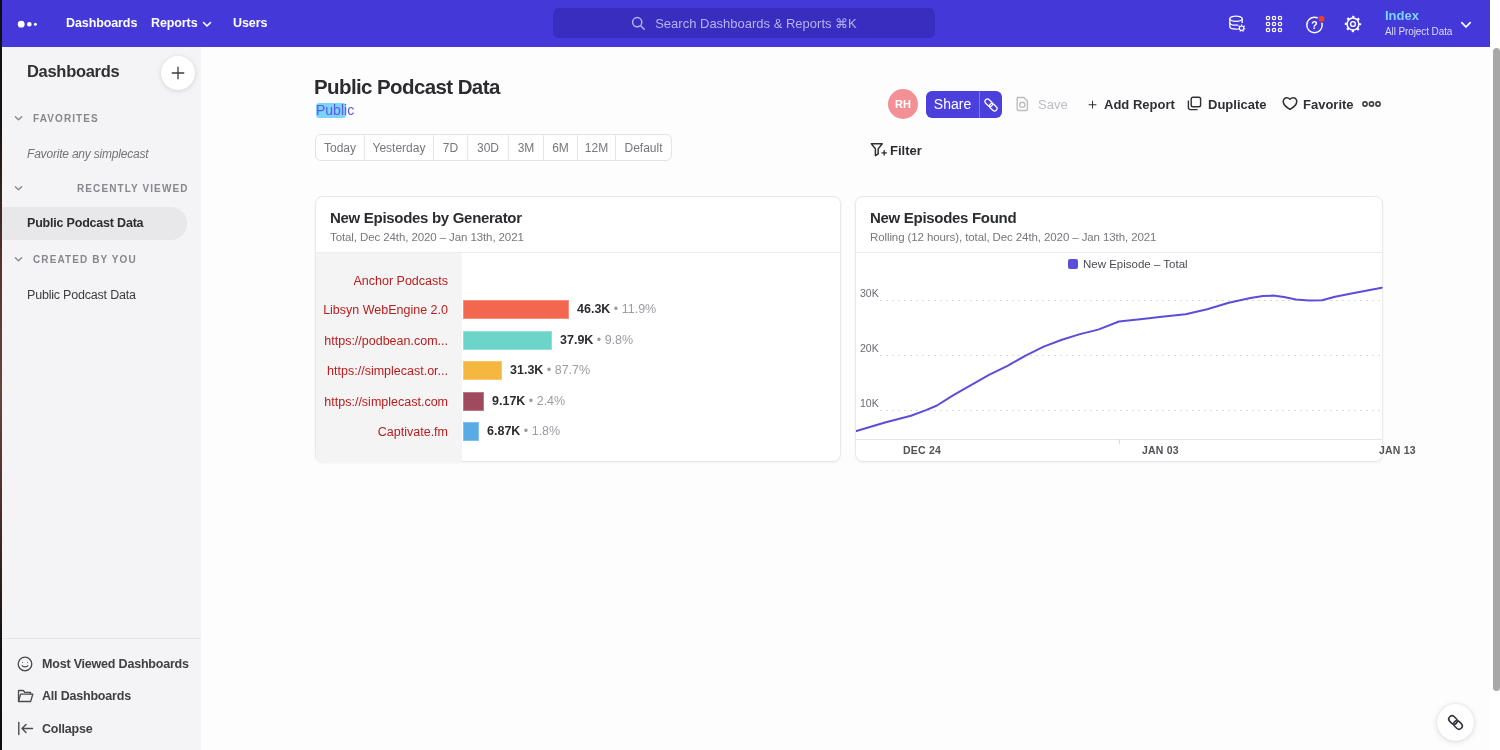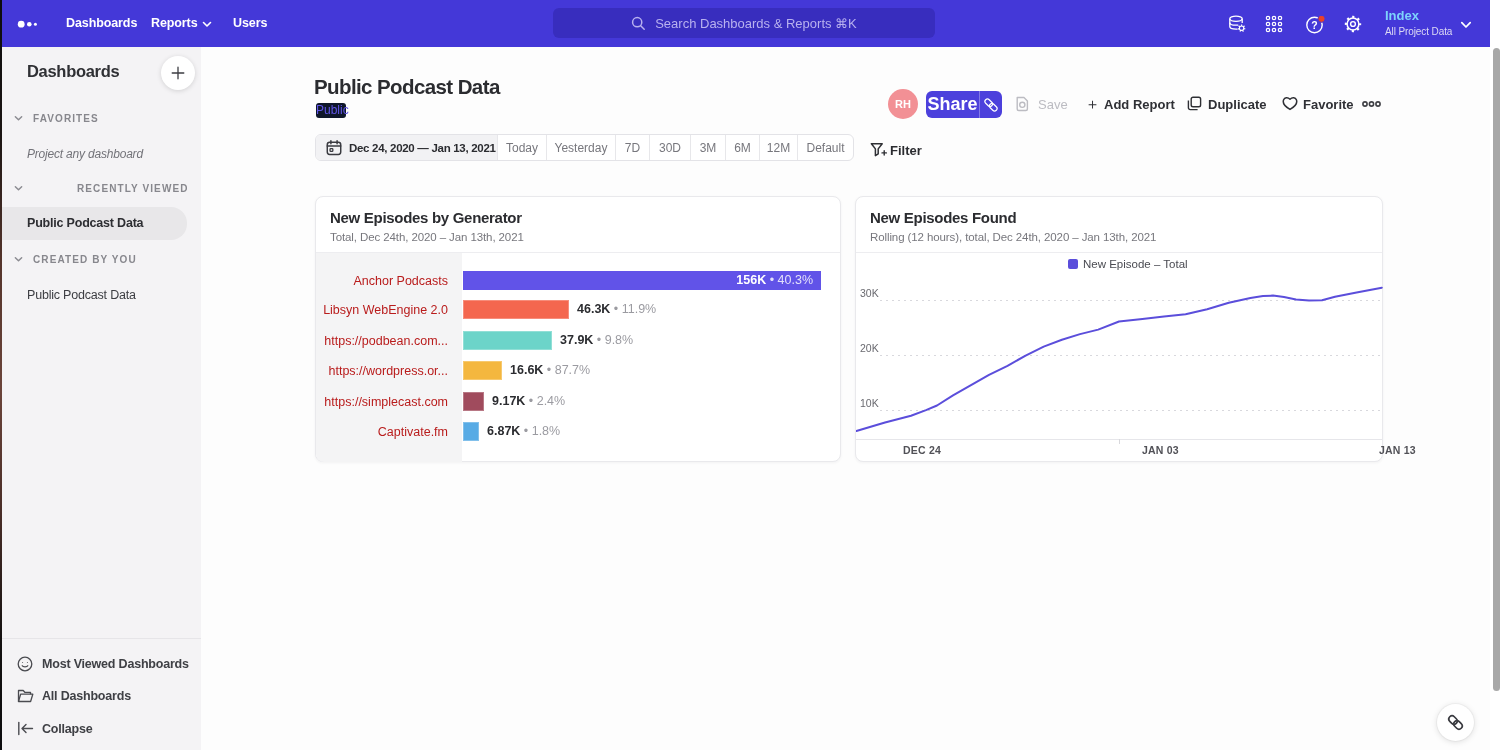--- a/index.html
+++ b/index.html
@@ -119,21 +119,21 @@
   <div class="abs" style="left:159px; top:9px; width:34px; height:34px; border-radius:50%; background:#fff; box-shadow:0 1px 5px rgba(0,0,0,0.14);">
     <svg class="abs" style="left:10px; top:10px;" width="14" height="14" viewBox="0 0 14 14">
         <path d="M7 1.2 V12.8 M1.2 7 H12.8" stroke="#3c3d42" stroke-width="1.3" stroke-linecap="round"></path>
       </svg>
   </div>
 
   <svg class="chev" style="left:12px; top:67px;" viewBox="0 0 10 7">
       <path d="M1.5 1.5 L5 5 L8.5 1.5" stroke="#8b8b91" stroke-width="1.6" fill="none" stroke-linecap="round" stroke-linejoin="round"></path>
     </svg>
   <div class="scaption" style="left:31px; top:66px;">FAVORITES</div>
-  <div class="srow" style="top:100px; font-style:italic; color:#737379; font-size:12px;">Project any dashboard</div>
+  <div class="srow" style="top:100px; font-style:italic; color:#737379; font-size:12px;">Favorite any simplecast</div>
 
   <svg class="chev" style="left:12px; top:137px;" viewBox="0 0 10 7">
       <path d="M1.5 1.5 L5 5 L8.5 1.5" stroke="#8b8b91" stroke-width="1.6" fill="none" stroke-linecap="round" stroke-linejoin="round"></path>
     </svg>
   <div class="scaption" style="left:31px; top:136px;margin-left:44px;">RECENTLY VIEWED</div>
   <div id="selpill"></div>
   <div class="srow" style="top:169px; font-weight:700; color:#2d2e32;">Public Podcast Data</div>
 
   <svg class="chev" style="left:12px; top:208px;" viewBox="0 0 10 7">
       <path d="M1.5 1.5 L5 5 L8.5 1.5" stroke="#8b8b91" stroke-width="1.6" fill="none" stroke-linecap="round" stroke-linejoin="round"></path>
@@ -159,50 +159,42 @@
 
   <svg class="abs" style="left:15px; top:674px;" width="17" height="15" viewBox="0 0 17 15" fill="none" stroke="#4a4b50" stroke-width="1.4" stroke-linecap="round" stroke-linejoin="round">
     <path d="M1.8 1.5 V13.5"></path>
     <path d="M15.5 7.5 H5.5 M9 3.5 L5 7.5 L9 11.5"></path>
   </svg>
   <div class="botrow" style="top:675px;">Collapse</div>
 </div>
 
 <div id="main">
   <div class="abs" style="left:113px; top:28px; font-size:20.5px; font-weight:700; color:#2b2c30; letter-spacing:-0.6px;">Public Podcast Data</div>
-  <div class="abs" style="left:115px; top:56px; width:30px; height:15px; background:#0f172a; border-radius:3px; color:#6156e6; font-size:12px; line-height:15px; text-align:left;">Public</div>
+  <div class="abs" style="left:115px; top:56px; width:30px; height:15px; background:#7dd3fc; border-radius:3px; color:#6156e6; font-size:14px; line-height:15px; text-align:left;">Public</div>
 
   <div class="abs" style="left:114px; top:87px; height:27px; display:flex; border:1px solid #e3e3e7; border-radius:6px; background:#fff; overflow:hidden; align-items:stretch;">
-    <div style="width:182px; background:#f2f2f4; display:flex; align-items:center; border-right:1px solid #e7e7ea;">
-      <svg style="margin-left:10px; flex:0 0 auto;" width="16" height="16" viewBox="0 0 15 15" fill="none" stroke="#3a3b40" stroke-width="1.4">
-        <rect x="1.2" y="2.2" width="12.6" height="11.3" rx="2.2"></rect>
-        <path d="M4.6 0.8 V3.6 M10.4 0.8 V3.6 M1.2 5.6 H13.8" stroke-linecap="round"></path>
-        <rect x="3.8" y="8" width="2.6" height="2.6" rx="0.6" stroke-width="1.2"></rect>
-      </svg>
-      <span style="margin-left:7px; font-size:11.5px; font-weight:700; color:#2b2c30; white-space:nowrap; letter-spacing:-0.3px;">Dec 24, 2020 — Jan 13, 2021</span>
-    </div>
     <div class="dseg" style="width:49px;">Today</div>
     <div class="dseg" style="width:69px;">Yesterday</div>
     <div class="dseg" style="width:34px;">7D</div>
     <div class="dseg" style="width:41px;">30D</div>
     <div class="dseg" style="width:35px;">3M</div>
     <div class="dseg" style="width:34px;">6M</div>
     <div class="dseg" style="width:38px;">12M</div>
     <div class="dseg" style="width:55px; border-right:none;">Default</div>
   </div>
 
   <svg class="abs" style="left:669px; top:95px;" width="18" height="17" viewBox="0 0 18 17" fill="none" stroke="#2f3035" stroke-width="1.5" stroke-linejoin="round" stroke-linecap="round">
     <path d="M1.4 1.7 H12.2 L8.2 6.9 V11.9 L5.4 13.7 V6.9 Z"></path>
     <path d="M12.0 10.9 H16.4 M14.2 8.7 V13.1" stroke-width="1.4"></path>
   </svg>
   <div class="abs" style="left:689px; top:96px; font-size:13px; font-weight:700; color:#2b2c30;">Filter</div>
 
   <div class="abs" style="left:687px; top:42px; width:30px; height:30px; border-radius:50%; background:#f29095; color:#fff; font-size:11px; font-weight:700; line-height:30px; text-align:center;">RH</div>
   <div class="abs" style="left:725px; top:44px; width:76px; height:27px; background:#4c40dc; border-radius:6px;">
-    <div class="abs" style="left:0; top:0; width:53px; height:36px; line-height:27px; text-align:center; color:#fff; font-size:18px; font-weight:700;">Share</div>
+    <div class="abs" style="left:0; top:0; width:53px; height:36px; line-height:27px; text-align:center; color:#fff; font-size:14px; font-weight:400;">Share</div>
     <div class="abs" style="left:53px; top:0; width:1px; height:27px; background:rgba(255,255,255,0.3);"></div>
     <svg class="abs" style="left:58px; top:7px;" width="14" height="14" viewBox="0 0 17 17">
       <g stroke="#fff" stroke-width="1.5" fill="none" transform="rotate(45 8.5 8.5)">
         <rect x="-0.6" y="5.5" width="10.4" height="6" rx="3"></rect>
         <rect x="7.2" y="5.5" width="10.4" height="6" rx="3"></rect>
       </g>
     </svg>
   </div>
   <svg class="abs" style="left:813px; top:49px;" width="16" height="16" viewBox="0 0 16 16" fill="none" stroke="#bcbcc2" stroke-width="1.4">
     <path d="M3.2 1.5 H10 L13.4 4.9 V13 a1.5 1.5 0 0 1 -1.5 1.5 H4.7 a1.5 1.5 0 0 1 -1.5 -1.5 Z" stroke-linejoin="round"></path>
@@ -233,36 +225,33 @@
   </svg>
 
   <div class="card" id="card1">
     <div class="ctitle">New Episodes by Generator</div>
     <div class="csub">Total, Dec 24th, 2020 – Jan 13th, 2021</div>
     <div class="cdivide"></div>
     <div id="labelpanel"></div>
     <div class="blabel" style="top:77px;">Anchor Podcasts</div>
     <div class="blabel" style="top:106px;">Libsyn WebEngine 2.0</div>
     <div class="blabel" style="top:137px;">https://podbean.com...</div>
-    <div class="blabel" style="top:167px;">https://wordpress.or...</div>
+    <div class="blabel" style="top:167px;">https://simplecast.or...</div>
     <div class="blabel" style="top:198px;">https://simplecast.com</div>
     <div class="blabel" style="top:228px;">Captivate.fm</div>
 
-    <div class="bar" style="top:74px; width:358px; background:#6153e8;">
-      <div class="abs" style="right:8px; top:0; height:19px; line-height:19px; font-size:12.5px; color:#fff; font-weight:700;">156K <span style="color:rgba(255,255,255,0.82); font-weight:400;">• 40.3%</span></div>
-    </div>
     <div class="bar" style="top:103px; width:106px; background:#f4674f; box-shadow:inset 0 0 0 1px rgba(255,255,255,0.25);"></div>
     <div class="bar" style="top:134px; width:89px; background:#6cd4c9; box-shadow:inset 0 0 0 1px rgba(255,255,255,0.25);"></div>
     <div class="bar" style="top:164px; width:39px; background:#f4b73f; box-shadow:inset 0 0 0 1px rgba(255,255,255,0.25);"></div>
     <div class="bar" style="top:195px; width:21px; background:#a04b5d; box-shadow:inset 0 0 0 1px rgba(255,255,255,0.25);"></div>
     <div class="bar" style="top:225px; width:16px; background:#58abe5; box-shadow:inset 0 0 0 1px rgba(255,255,255,0.25);"></div>
 
     <div class="bval" style="left:261px; top:105px;"><b>46.3K</b> <span>• 11.9%</span></div>
     <div class="bval" style="left:244px; top:136px;"><b>37.9K</b> <span>• 9.8%</span></div>
-    <div class="bval" style="left:194px; top:166px;"><b>16.6K</b> <span>• 87.7%</span></div>
+    <div class="bval" style="left:194px; top:166px;"><b>31.3K</b> <span>• 87.7%</span></div>
     <div class="bval" style="left:176px; top:197px;"><b>9.17K</b> <span>• 2.4%</span></div>
     <div class="bval" style="left:171px; top:227px;"><b>6.87K</b> <span>• 1.8%</span></div>
   </div>
 
   <div class="card" id="card2">
     <div class="ctitle">New Episodes Found</div>
     <div class="csub">Rolling (12 hours), total, Dec 24th, 2020 – Jan 13th, 2021</div>
     <div class="cdivide"></div>
     <div class="abs" style="left:212px; top:62px; width:10px; height:10px; border-radius:2px; background:#5b4edb;"></div>
     <div class="abs" style="left:227px; top:61px; font-size:11.5px; color:#4a4b52;">New Episode – Total</div>

